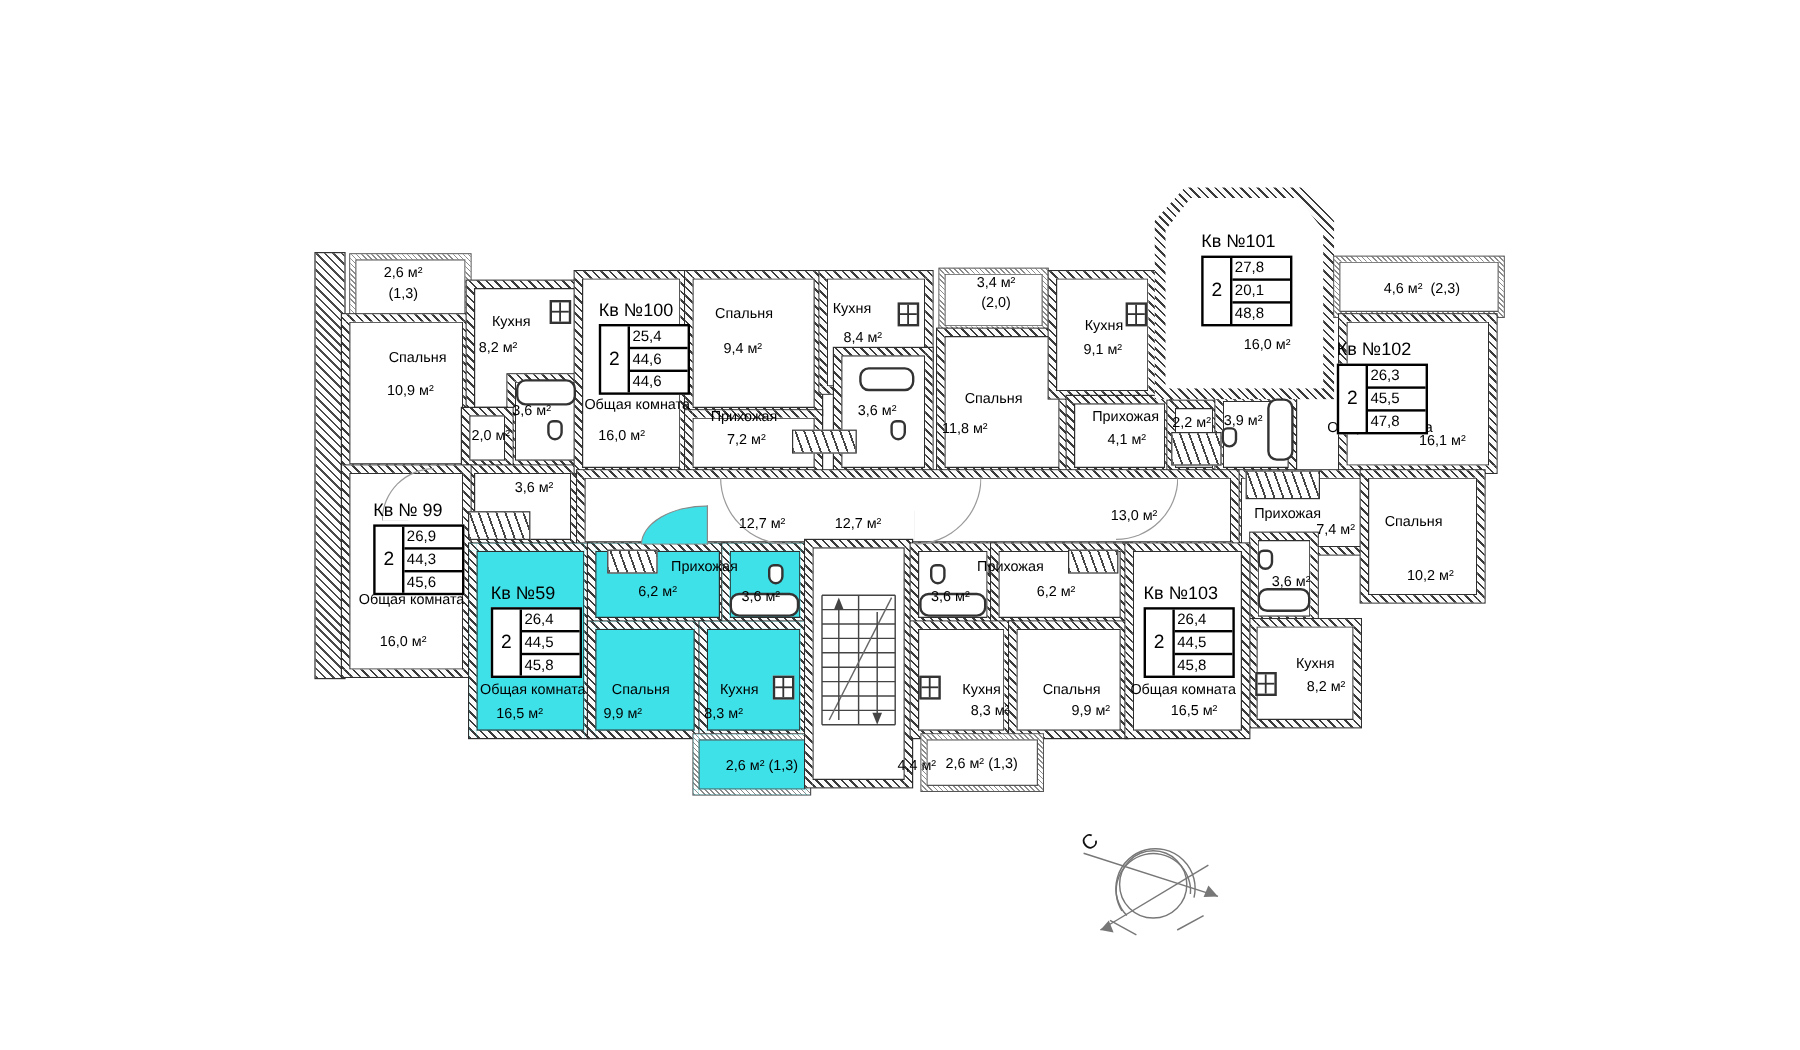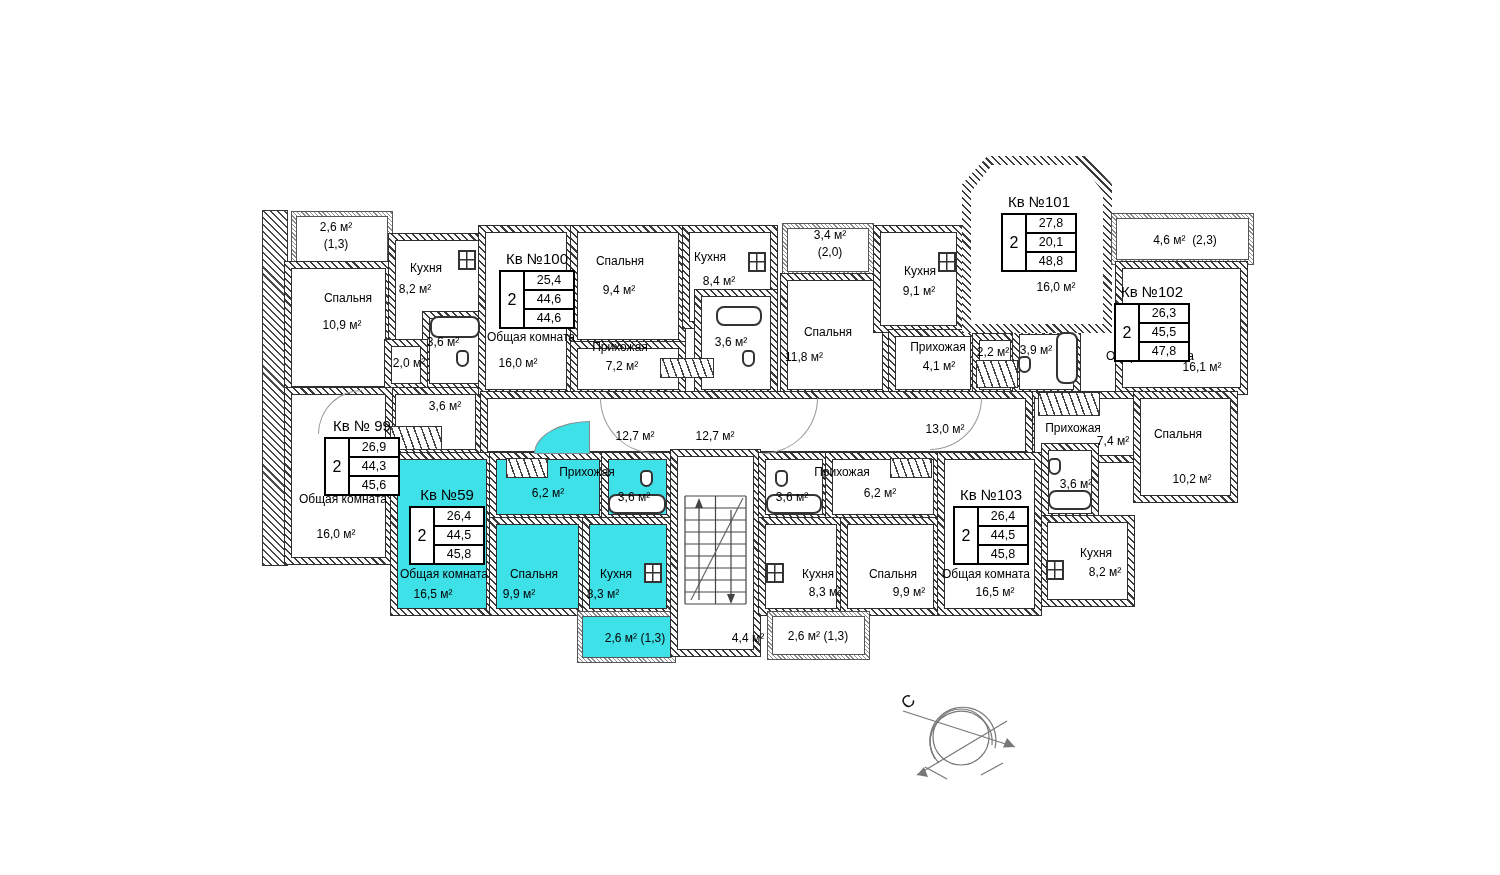--- a/index.html
+++ b/index.html
@@ -26,21 +26,21 @@
   .tower .outer{position:absolute;inset:0;
        background:repeating-linear-gradient(45deg,#3a3a3a 0 1.5px,#fbfbfb 1.5px 5px);
        clip-path:polygon(17% 0,83% 0,100% 16%,100% 100%,0 100%,0 16%);}
   .tower .inner{position:absolute;left:9px;top:9px;right:9px;bottom:9px;background:#fff;
        clip-path:polygon(16% 0,84% 0,100% 17%,100% 100%,0 100%,0 17%);}
 
   .lbl{position:absolute;z-index:6;font-size:12px;line-height:1.4;text-align:center;
        transform:translateX(-50%);white-space:nowrap;}
   .lbl .ln{display:block;}
 
-  .apt{position:absolute;z-index:7;transform:translateX(-50%);text-align:center;padding-left:12px;}
+  .apt{position:absolute;z-index:7;transform:translateX(-50%);text-align:left;padding-left:12px;}
   .apt-name{font-size:15px;margin-bottom:3px;white-space:nowrap;}
   .apt-table{display:grid;grid-template-columns:24px 48px;border:2px solid #000;
              background:#fff;margin:0 auto;width:max-content;}
   .apt-table .rc{grid-column:1;grid-row:1/4;display:flex;align-items:center;
                  justify-content:center;font-size:16px;border-right:2px solid #000;}
   .apt-table .v{grid-column:2;height:17px;line-height:17px;font-size:12.5px;
                 border-bottom:2px solid #000;padding:0 2px;}
   .apt-table .v:last-child{border-bottom:0;}
 
   .fixture{position:absolute;z-index:3;box-sizing:border-box;}
@@ -188,21 +188,21 @@
   <div class="apt" style="left:441px;top:486px">
     <div class="apt-name">Кв №59</div>
     <div class="apt-table">
       <div class="rc">2</div>
       <div class="v">26,4</div>
       <div class="v">44,5</div>
       <div class="v">45,8</div>
     </div>
   </div>
 
-  <div class="apt" style="left:356px;top:417px">
+  <div class="apt" style="left:343px;top:417px">
     <div class="apt-name">Кв № 99</div>
     <div class="apt-table">
       <div class="rc">2</div>
       <div class="v">26,9</div>
       <div class="v">44,3</div>
       <div class="v">45,6</div>
     </div>
   </div>
 
   <div class="apt" style="left:531px;top:250px">
@@ -306,21 +306,21 @@
   <div class="lbl" style="left:444px;top:566px">Общая комната</div>
   <div class="lbl" style="left:433px;top:586px">16,5 м²</div>
   <div class="lbl" style="left:534px;top:566px">Спальня</div>
   <div class="lbl" style="left:519px;top:586px">9,9 м²</div>
   <div class="lbl" style="left:616px;top:566px">Кухня</div>
   <div class="lbl" style="left:603px;top:586px">8,3 м²</div>
   <div class="lbl" style="left:635px;top:630px">
     <span>2,6 м²</span>&nbsp;<span>(1,3)</span>
   </div>
 
-  <div class="lbl" style="left:748px;top:630px">4,4 м²</div>
+  <div class="lbl" style="left:764px;top:630px">4,4 м²</div>
 
   <div class="lbl" style="left:792px;top:489px">3,6 м²</div>
   <div class="lbl" style="left:842px;top:464px">Прихожая</div>
   <div class="lbl" style="left:880px;top:485px">6,2 м²</div>
   <div class="lbl" style="left:818px;top:566px">Кухня</div>
   <div class="lbl" style="left:825px;top:584px">8,3 м²</div>
   <div class="lbl" style="left:893px;top:566px">Спальня</div>
   <div class="lbl" style="left:909px;top:584px">9,9 м²</div>
   <div class="lbl" style="left:986px;top:566px">Общая комната</div>
   <div class="lbl" style="left:995px;top:584px">16,5 м²</div>

